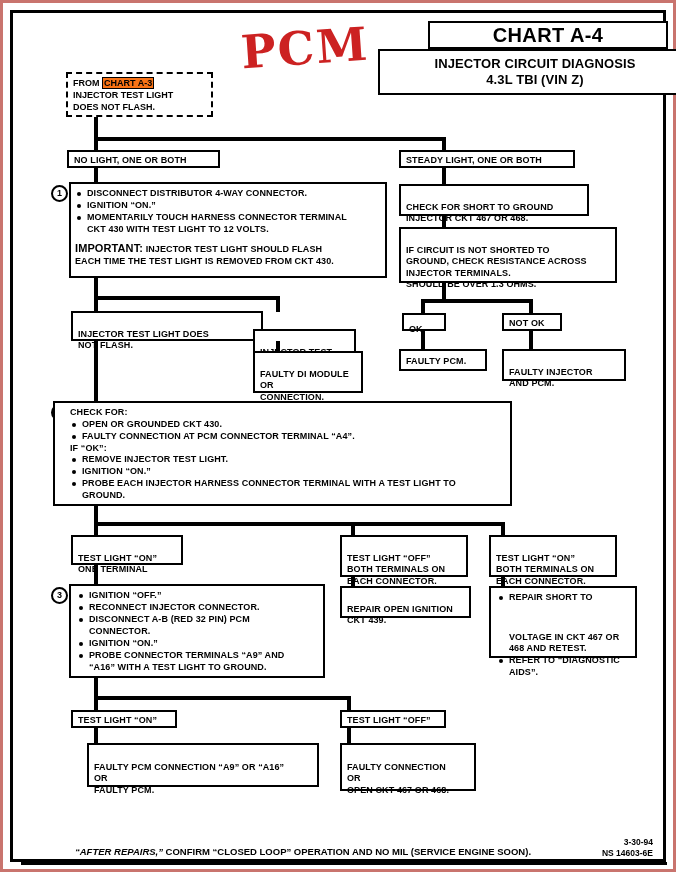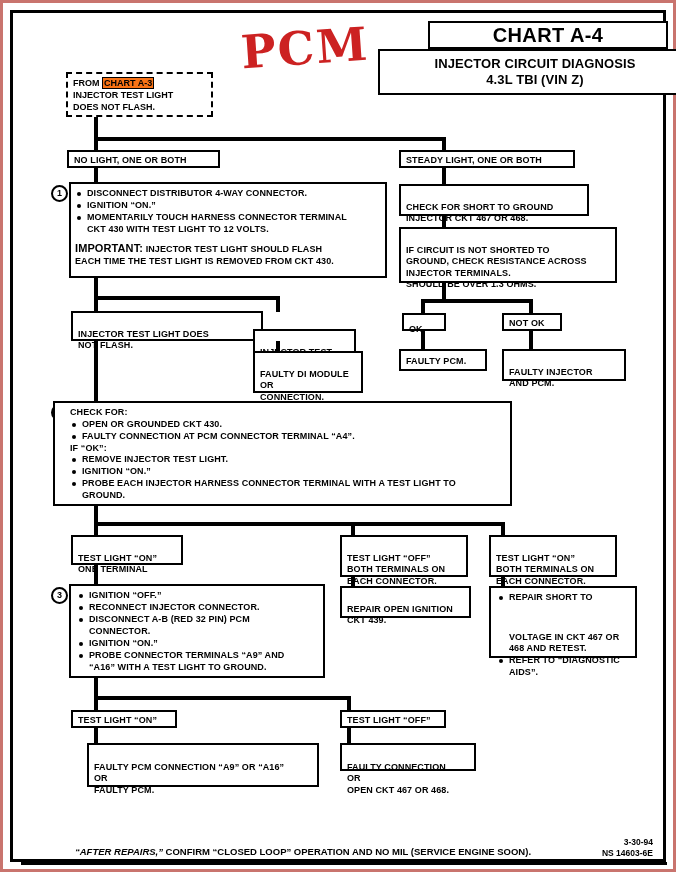--- a/index.html
+++ b/index.html
@@ -260,21 +260,21 @@
   </div>
 
   <div class="vline" style="left:81px;top:715px;height:17px;"></div>
   <div class="vline" style="left:334px;top:715px;height:17px;"></div>
 
   <div class="box" style="left:58px;top:730px;width:232px;height:44px;white-space:pre-line;padding-top:5px;margin-left:16px;">
     <span>FAULTY PCM CONNECTION “A9” OR “A16”
 OR
 FAULTY PCM.</span>
   </div>
-  <div class="box" style="left:327px;top:730px;width:136px;height:28px;white-space:pre-line;padding-top:5px;">
+  <div class="box" style="left:327px;top:730px;width:136px;height:48px;white-space:pre-line;padding-top:5px;">
     <span>FAULTY CONNECTION
 OR
 OPEN CKT  467 OR 468.</span>
   </div>
 
   <div class="foot" style="left:62px;top:833px;">
     <i>“AFTER REPAIRS,”</i><span> CONFIRM “CLOSED LOOP” OPERATION AND NO MIL (SERVICE ENGINE SOON).</span>
   </div>
   <div class="footid" style="left:520px;top:824px;width:120px;">
     <div>3-30-94</div>

